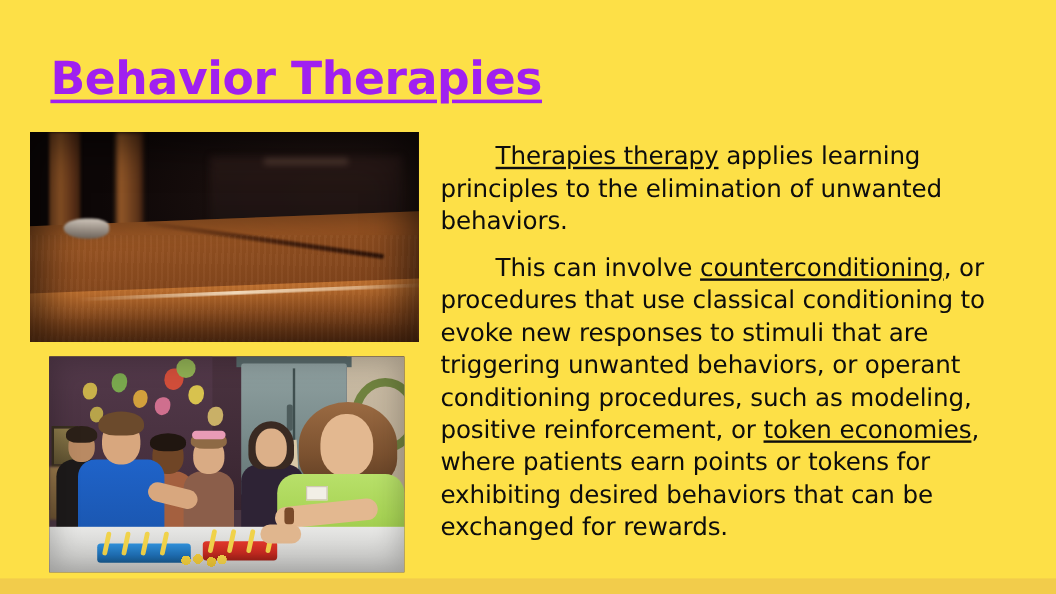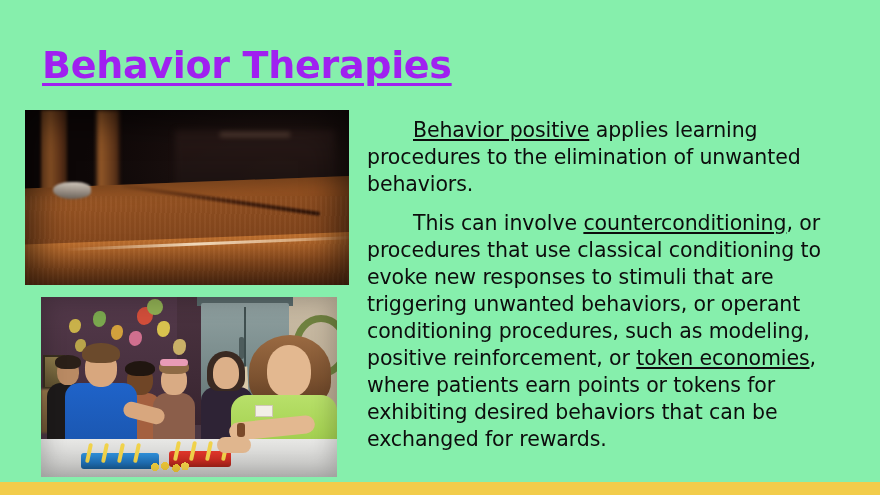--- a/index.html
+++ b/index.html
@@ -12,21 +12,21 @@
     height: 495px;
     position: relative;
     overflow: hidden;
     font-family: "DejaVu Sans", "Liberation Sans", sans-serif;
     -webkit-font-smoothing: antialiased;
   }
 
   .slide {
     position: absolute;
     inset: 0;
-    background: #86efac;
+    background: #fde047;
   }
 
   
   .slide-title {
     position: absolute;
     left: 42px;
     top: 45px;
     font-size: 38px;
     font-weight: bold;
     color: #A020F0;
@@ -442,19 +442,19 @@
       <div class="stick" style="left:150px; bottom:16px;"></div>
       <div class="stick" style="left:166px; bottom:16px;"></div>
       <div class="stick" style="left:182px; bottom:16px;"></div>
       <div class="p2-yellowbits"></div>
       <div class="t-hand"></div>
       <div class="p2-vignette"></div>
     </div>
   </div>
 
   <div class="body-text">
-    <p><span class="u">Behavior positive</span><span> applies learning procedures to the elimination of unwanted behaviors.</span></p>
+    <p><span class="u">Therapies therapy</span><span> applies learning principles to the elimination of unwanted behaviors.</span></p>
     <p><span>This can involve </span><span class="u">counterconditioning</span><span>, or procedures that use classical conditioning to evoke new responses to stimuli that are triggering unwanted behaviors, or operant conditioning procedures, such as modeling, positive reinforcement, or </span><span class="u">token economies</span><span>, where patients earn points or tokens for exhibiting desired behaviors that can be exchanged for rewards.</span></p>
   </div>
 
   <div class="bottom-bar"></div>
 
 </div>
 
 </body></html>

